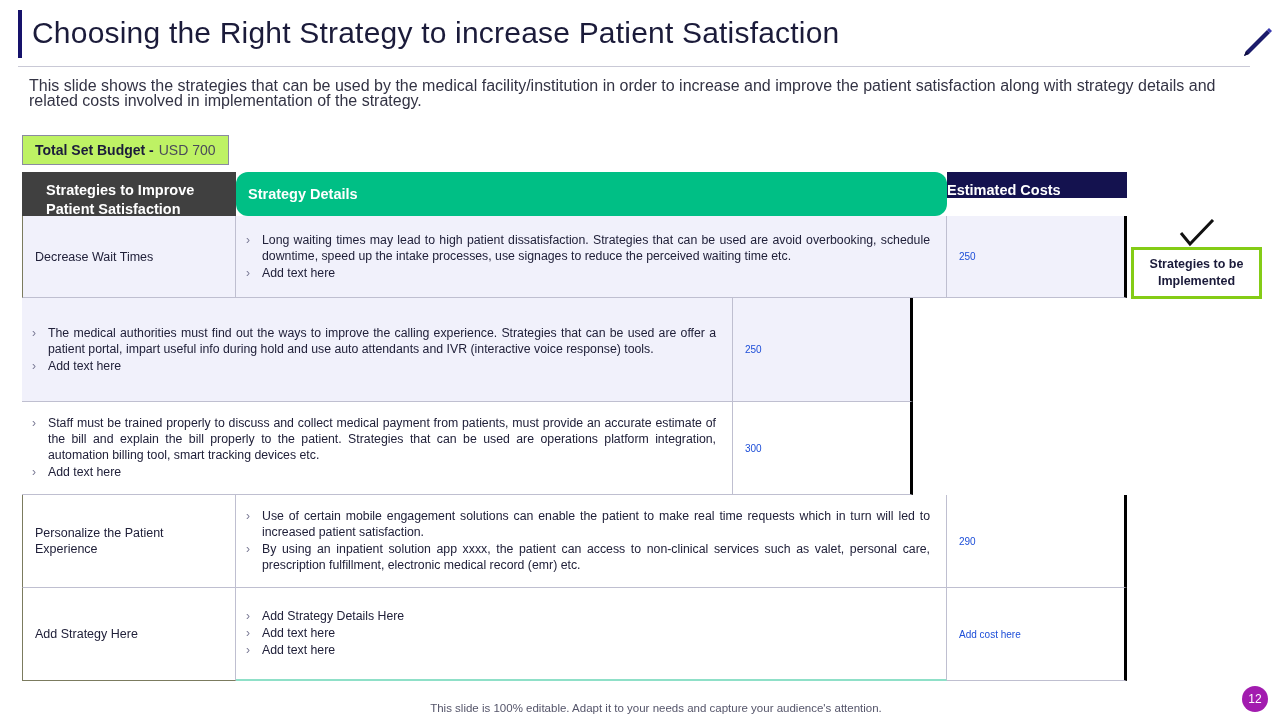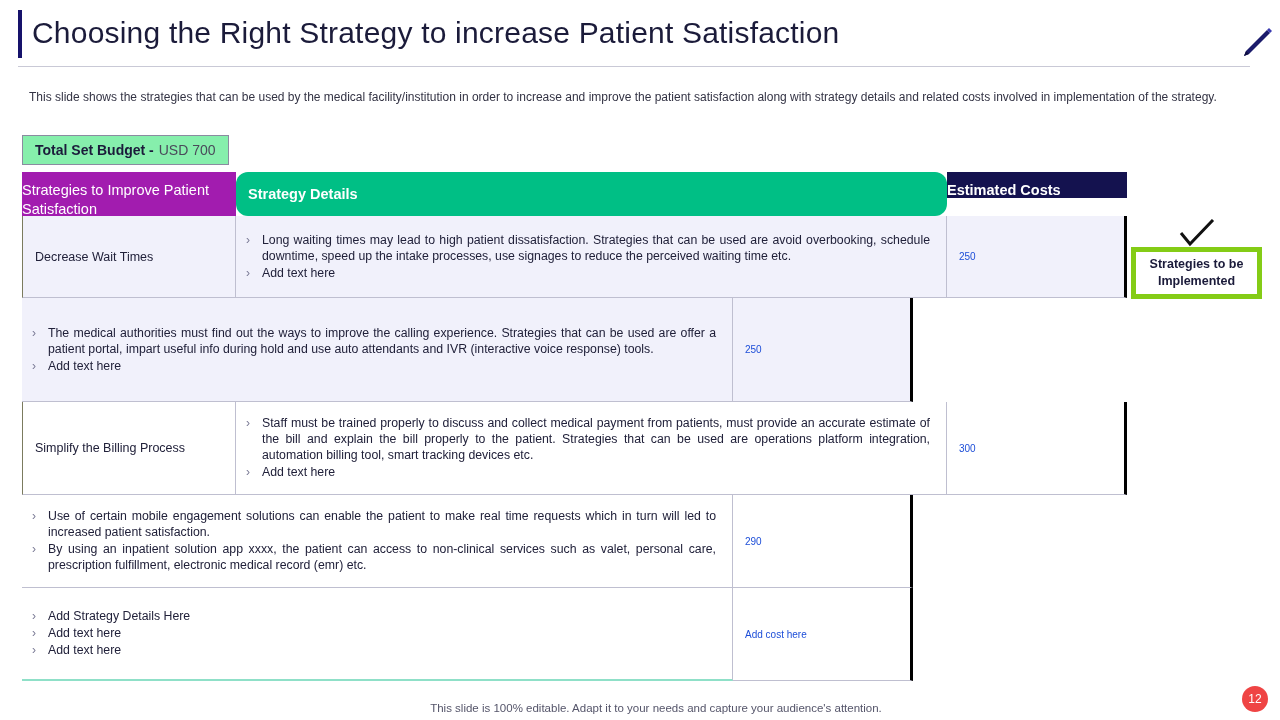--- a/index.html
+++ b/index.html
@@ -55,36 +55,36 @@
     right: 6px;
     top: 26px;
     width: 34px;
     height: 34px;
   }
 
   
   .slide-subtitle {
     position: absolute;
     left: 29px;
-    top: 90px;
+    top: 78px;
     width: 1220px;
-    font-size: 12px;
+    font-size: 16px;
     line-height: 15px;
     color: #333344;
   }
 
   
   .budget-badge {
     position: absolute;
     left: 22px;
     top: 135px;
     min-width: 206px;
     height: 30px;
     border: 1px solid #8b8ba0;
-    background: #86efac;
+    background: #bef264;
     box-sizing: border-box;
     display: flex;
     align-items: center;
     padding: 0 12px;
     font-size: 14px;
     white-space: nowrap;
   }
   .budget-label {
     font-weight: bold;
     color: #1b1b3a;
@@ -103,25 +103,25 @@
   }
   .t-row {
     display: flex;
     box-sizing: border-box;
   }
   .c1 { width: 214px; box-sizing: border-box; }
   .c2 { width: 711px; box-sizing: border-box; }
   .c3 { width: 180px; box-sizing: border-box; }
 
   .head-row .c1 {
-    background: #a21caf;
+    background: #404040;
     color: #ffffff;
-    padding: 9px 10px 9px 0;
+    padding: 9px 10px 9px 24px;
     font-size: 14.5px;
-    font-weight: normal;
+    font-weight: bold;
     line-height: 19px;
     height: 44px;
   }
   .head-row .c2 {
     background: #00bf85;
     color: #ffffff;
     padding: 14px 10px 9px 12px;
     font-size: 14.5px;
     font-weight: bold;
     height: 44px;
@@ -189,21 +189,21 @@
   }
   .cell-label { line-height: 16px; }
 
   
   .callout {
     position: absolute;
     left: 1131px;
     top: 247px;
     width: 131px;
     height: 52px;
-    border: 5px solid #84cc16;
+    border: 3px solid #84cc16;
     background: #ffffff;
     box-sizing: border-box;
     display: flex;
     align-items: center;
     justify-content: center;
     text-align: center;
     font-size: 12.5px;
     font-weight: bold;
     line-height: 17px;
     color: #1b1b3a;
@@ -226,21 +226,21 @@
     font-size: 11.5px;
     color: #55556a;
   }
   .page-badge {
     position: absolute;
     right: 12px;
     bottom: 8px;
     width: 26px;
     height: 26px;
     border-radius: 50%;
-    background: #ef4444;
+    background: #a21caf;
     color: #ffffff;
     font-size: 12px;
     display: flex;
     align-items: center;
     justify-content: center;
   }
 </style>
 </head>
 <body>
 
@@ -301,55 +301,58 @@
         <div class="bullet">
           <span class="bullet-mark">›</span>
           <span class="bullet-text">Add text here</span>
         </div>
       </div>
     </div>
     <div class="c3">250</div>
   </div>
 
   <div class="t-row body-row row-plain" style="height:93px;">
+    <div class="c2">
+      <div class="bullets">
+        <div class="bullet">
+          <span class="bullet-mark">›</span>
+          <span class="bullet-text">Staff must be trained properly to discuss and collect medical payment from patients, must provide an accurate estimate of the bill and explain the bill properly to the patient. Strategies that can be used are operations platform integration, automation billing tool, smart tracking devices etc.</span>
+        </div>
+        <div class="bullet">
+          <span class="bullet-mark">›</span>
+          <span class="bullet-text">Add text here</span>
+        </div>
+      </div>
+    </div>
+    <div class="c3">300</div>
+  </div>
+
+  <div class="t-row body-row row-plain" style="height:93px;">
     <div class="c1">
-      <span class="cell-label">Simplify the Billing Process</span>
-    </div>
-    <div class="c2">
-      <div class="bullets">
-        <div class="bullet">
-          <span class="bullet-mark">›</span>
-          <span class="bullet-text">Staff must be trained properly to discuss and collect medical payment from patients, must provide an accurate estimate of the bill and explain the bill properly to the patient. Strategies that can be used are operations platform integration, automation billing tool, smart tracking devices etc.</span>
-        </div>
-        <div class="bullet">
-          <span class="bullet-mark">›</span>
-          <span class="bullet-text">Add text here</span>
-        </div>
-      </div>
-    </div>
-    <div class="c3">300</div>
+      <span class="cell-label">Personalize the Patient Experience</span>
+    </div>
+    <div class="c2">
+      <div class="bullets">
+        <div class="bullet">
+          <span class="bullet-mark">›</span>
+          <span class="bullet-text">Use of certain mobile engagement solutions can enable the patient to make real time requests which in turn will led to increased patient satisfaction.</span>
+        </div>
+        <div class="bullet">
+          <span class="bullet-mark">›</span>
+          <span class="bullet-text">By using an inpatient solution app xxxx, the patient can access to non-clinical services such as valet, personal care, prescription fulfillment, electronic medical record (emr) etc.</span>
+        </div>
+      </div>
+    </div>
+    <div class="c3">290</div>
   </div>
 
   <div class="t-row body-row row-plain" style="height:93px;">
-    <div class="c2">
-      <div class="bullets">
-        <div class="bullet">
-          <span class="bullet-mark">›</span>
-          <span class="bullet-text">Use of certain mobile engagement solutions can enable the patient to make real time requests which in turn will led to increased patient satisfaction.</span>
-        </div>
-        <div class="bullet">
-          <span class="bullet-mark">›</span>
-          <span class="bullet-text">By using an inpatient solution app xxxx, the patient can access to non-clinical services such as valet, personal care, prescription fulfillment, electronic medical record (emr) etc.</span>
-        </div>
-      </div>
-    </div>
-    <div class="c3">290</div>
-  </div>
-
-  <div class="t-row body-row row-plain" style="height:93px;">
+    <div class="c1">
+      <span class="cell-label">Add Strategy Here</span>
+    </div>
     <div class="c2">
       <div class="bullets">
         <div class="bullet">
           <span class="bullet-mark">›</span>
           <span class="bullet-text">Add Strategy Details Here</span>
         </div>
         <div class="bullet">
           <span class="bullet-mark">›</span>
           <span class="bullet-text">Add text here</span>
         </div>

